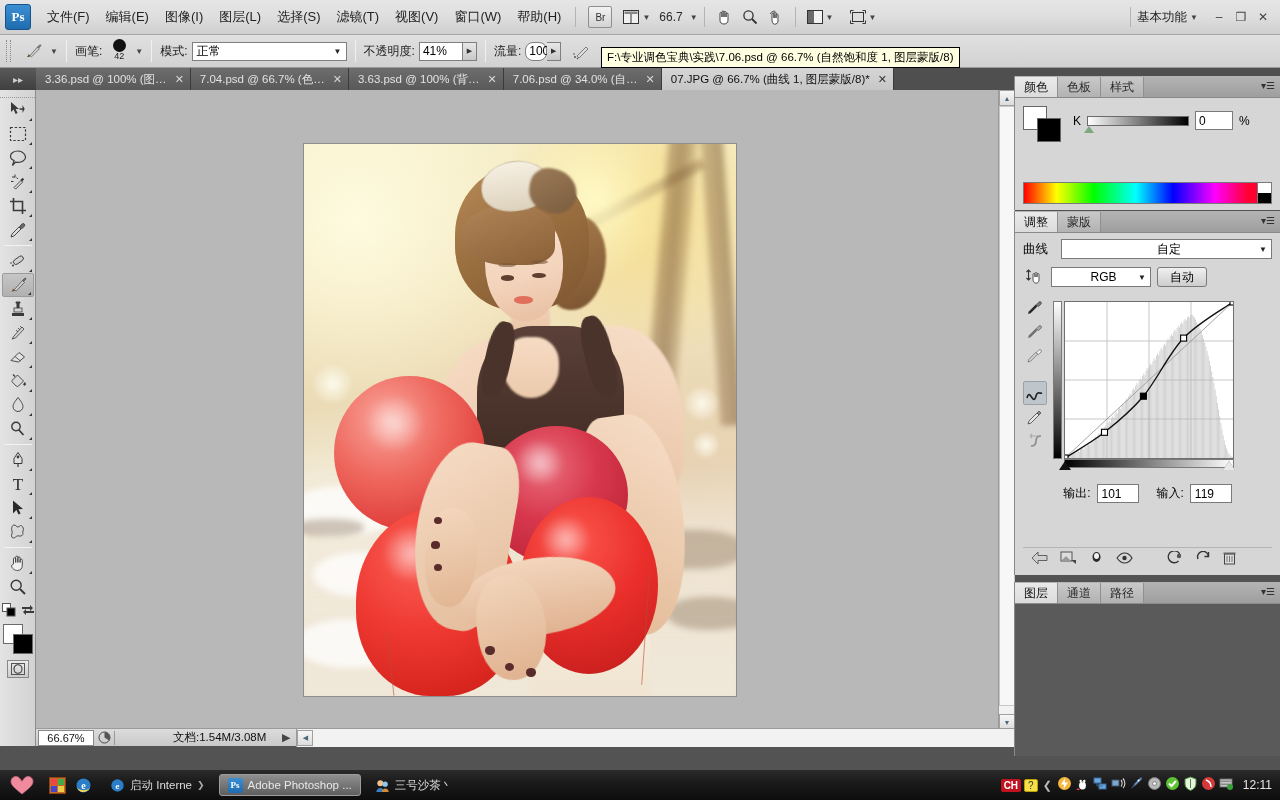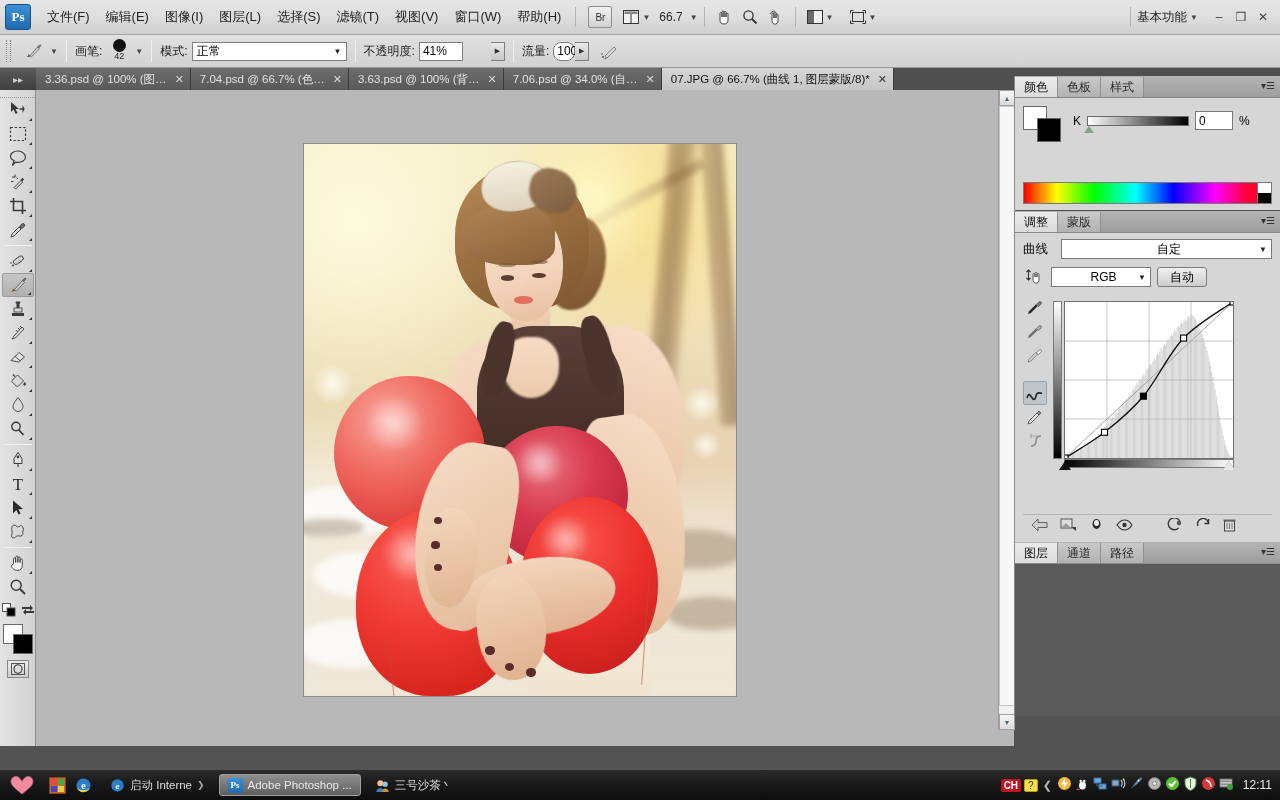--- a/index.html
+++ b/index.html
@@ -343,40 +343,44 @@
     </div>
     <span class="caret">▼</span>
     <div class="opt-sep"></div>
     <div class="opt-label">模式:</div>
     <div class="opt-combo">
       <span>正常</span>
       <span class="combo-arrow">▼</span>
     </div>
     <div class="opt-sep"></div>
     <div class="opt-label">不透明度:</div>
-    <div style="display:flex;align-items:flex-start;gap:28px;">
+    <div style="display:flex;align-items:flex-start;">
       <div class="opt-input" style="width:44px;">41%</div>
       <div class="spin-btn">▶</div>
     </div>
     <div class="opt-sep"></div>
     <div class="opt-label">流量:</div>
     <div style="display:flex;align-items:center;">
       <div class="opt-input" style="width:22px;border-radius:8px;">100%</div>
       <div class="spin-btn">▶</div>
     </div>
     <div class="mb-btn" style="margin-left:8px;">
       <svg width="20" height="18" viewBox="0 0 20 18">
           <path d="M5 14l9-9 2 2-9 9z" fill="#dcdcdc" stroke="#555" stroke-width="0.7"></path>
           <circle cx="3" cy="15" r="1" fill="#555"></circle>
           <circle cx="5.5" cy="16.5" r="0.8" fill="#555"></circle>
           <circle cx="2" cy="12" r="0.8" fill="#555"></circle>
         </svg>
     </div>
   </div>
 
+  <div style="position:absolute;left:601px;top:47px;height:21px;background:#ffffe1;border:1px solid #000;
+              display:flex;align-items:center;padding:0 5px;font-size:11.5px;color:#000;z-index:50;white-space:nowrap;">
+    <span>F:\专业调色宝典\实践\7.06.psd @ 66.7% (自然饱和度 1, 图层蒙版/8)</span>
+  </div>
 
   <div class="tabbar">
     <div class="tabgrip">▸▸</div>
     <div class="tab">
       <span>3.36.psd @ 100% (图…</span>
       <span class="x">✕</span>
     </div>
     <div class="tab">
       <span>7.04.psd @ 66.7% (色…</span>
       <span class="x">✕</span>
@@ -640,20 +644,35 @@
       </div>
 
     </div>
 
     <div class="vscroll">
       <div class="sb-arrow" style="width:16px;height:16px;">▲</div>
       <div style="position:absolute;top:16px;width:16px;height:600px;background:#f7f7f7;border:1px solid #c8c8c8;"></div>
       <div class="sb-arrow" style="position:absolute;bottom:0;width:16px;height:16px;">▼</div>
     </div>
 
+    <div class="statusbar">
+      <div class="st-zoom">66.67%</div>
+      <div class="st-icon">
+        <svg width="13" height="13" viewBox="0 0 13 13">
+            <circle cx="6.5" cy="6.5" r="5.5" fill="none" stroke="#444"></circle>
+            <path d="M6.5 1a5.5 5.5 0 014.6 8.4L6.5 6.5z" fill="#555"></path>
+          </svg>
+      </div>
+      <div style="width:1px;height:14px;background:#999;"></div>
+      <div class="st-doc" style="margin-left:48px;">文档:1.54M/3.08M</div>
+      <div class="st-icon">▶</div>
+      <div style="flex:1;position:relative;background:#f2f2f2;border-left:1px solid #9a9a9a;height:18px;display:flex;align-items:center;">
+        <div class="sb-arrow" style="width:16px;height:16px;">◀</div>
+      </div>
+    </div>
   </div>
 
   <div class="rpanel">
 
     <div class="pdock">
       <div class="ptabs">
         <div class="ptab active">颜色</div>
         <div class="ptab">色板</div>
         <div class="ptab">样式</div>
         <div class="pmenu">▾☰</div>
@@ -917,20 +936,26 @@
                 <rect x="36.5" y="127.3" width="6" height="6" fill="#fff" stroke="#000" stroke-width="1.1"></rect>
                 <rect x="75.4" y="91.2" width="6" height="6" fill="#000" stroke="#000" stroke-width="1.1"></rect>
                 <rect x="115.6" y="33.1" width="6" height="6" fill="#fff" stroke="#000" stroke-width="1.1"></rect>
                 <rect x="165.0" y="-3.0" width="6" height="6" fill="#fff" stroke="#000" stroke-width="1.1"></rect>
               </svg>
           </div>
           <div style="position:absolute;left:36px;top:166px;width:0;height:0;border-left:6px solid transparent;border-right:6px solid transparent;border-bottom:9px solid #111;"></div>
           <div style="position:absolute;left:200px;top:166px;width:0;height:0;border-left:6px solid transparent;border-right:6px solid transparent;border-bottom:9px solid #e8e8e8;filter:drop-shadow(0 0 0.5px #555);"></div>
         </div>
 
+        <div style="display:flex;align-items:center;gap:6px;justify-content:center;margin-top:14px;">
+          <span style="font-size:12px;">输出:</span>
+          <div class="iofield">101</div>
+          <span style="font-size:12px;margin-left:12px;">输入:</span>
+          <div class="iofield">119</div>
+        </div>
 
         <div style="height:44px"></div>
         <div class="pfooter">
           <div>
             <svg width="17" height="14" viewBox="0 0 17 14">
                 <path d="M7 1L1 7l6 6v-3.5h9v-5H7z" fill="#cfcfcf" stroke="#555" stroke-width="0.9"></path>
               </svg>
           </div>
           <div>
             <svg width="17" height="14" viewBox="0 0 17 14">
@@ -968,21 +993,21 @@
             <svg width="13" height="14" viewBox="0 0 13 14">
                 <rect x="1.5" y="3" width="10" height="10" fill="#dcdcdc" stroke="#444"></rect>
                 <rect x="0.5" y="1.5" width="12" height="1.8" fill="#666"></rect>
                 <path d="M4 5v6M6.5 5v6M9 5v6" stroke="#777"></path>
               </svg>
           </div>
         </div>
       </div>
     </div>
 
-    <div class="pdock" style="margin-top:0;">
+    <div class="pdock" style="margin-top:7px;">
       <div class="ptabs">
         <div class="ptab active">图层</div>
         <div class="ptab">通道</div>
         <div class="ptab">路径</div>
         <div class="pmenu">▾☰</div>
       </div>
       <div style="height:152px;background:#5a5a5a;"></div>
     </div>
   </div>
 

